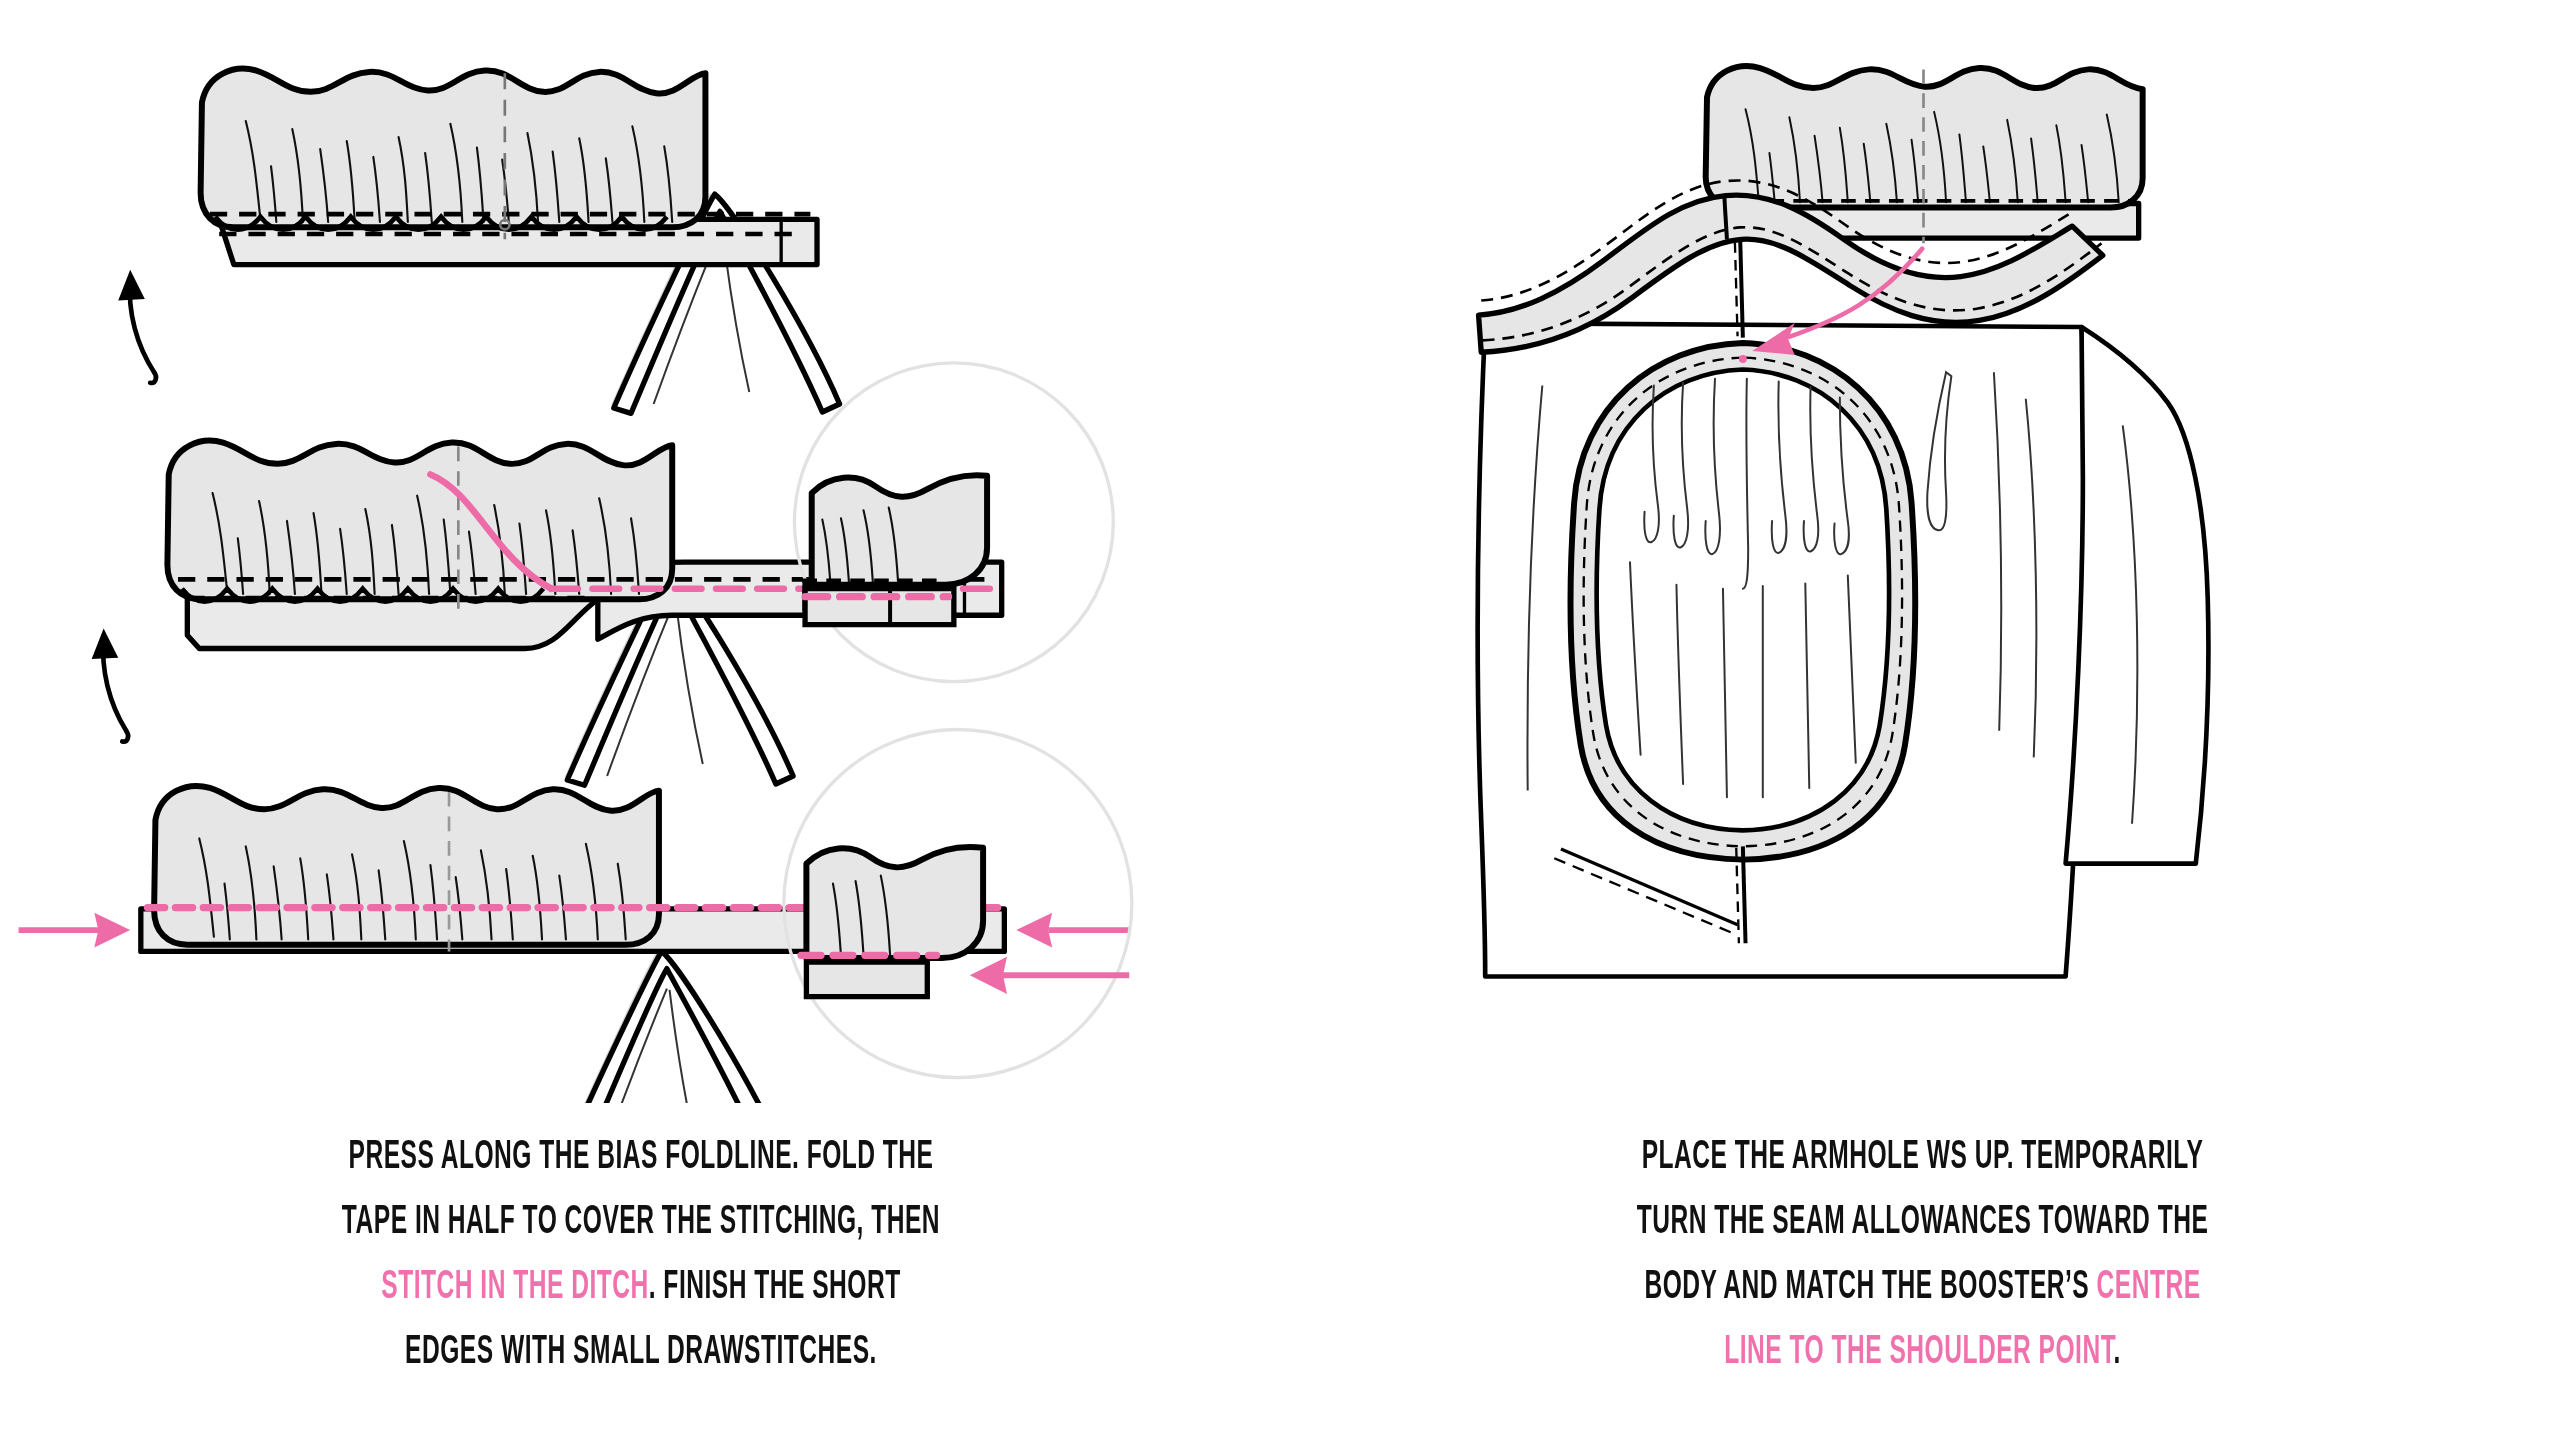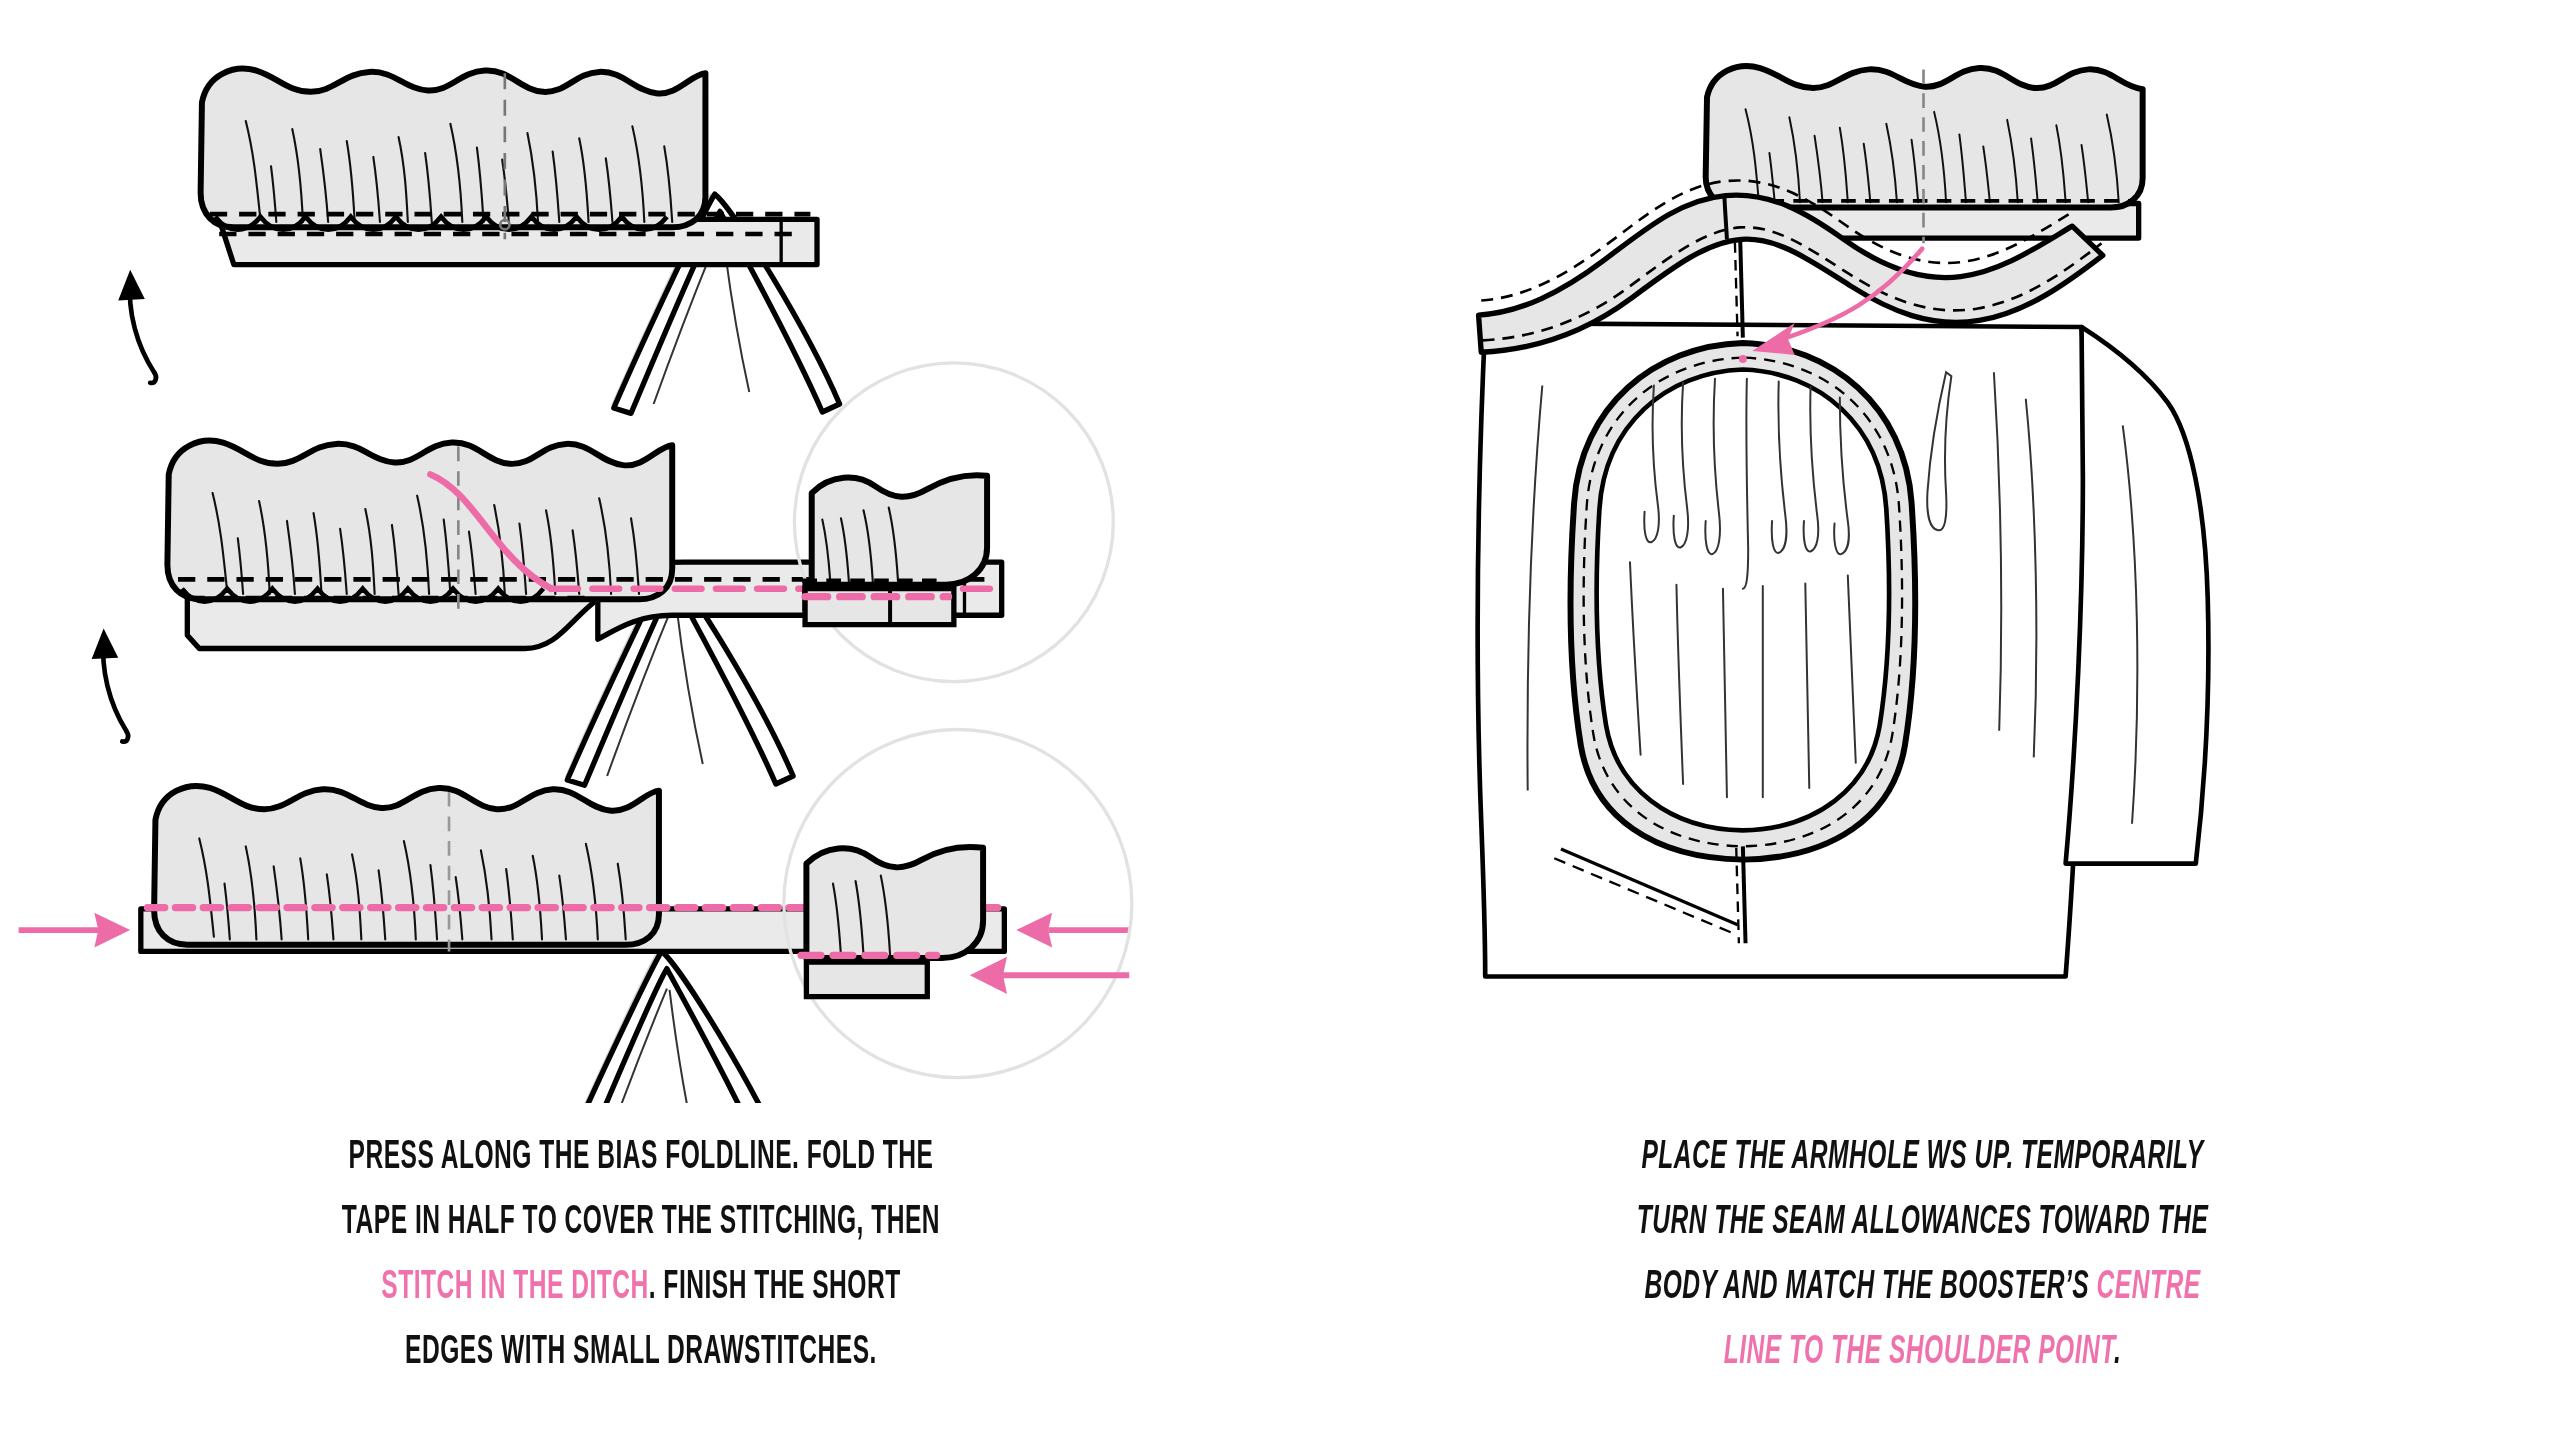--- a/index.html
+++ b/index.html
@@ -5,21 +5,21 @@
   html,body{margin:0;padding:0;background:#ffffff;}
   body{
     width:2563px;height:1453px;
     font-family:"Liberation Sans","DejaVu Sans",sans-serif;
     overflow:hidden;
   }
   .page{position:relative;width:2563px;height:1157px;background:#fff;}
 
   .panel{position:absolute;top:0;height:1453px;}
   #panel-left{left:0;width:1282px;}
-  #panel-right{left:1282px;width:1281px;font-style:italic;}
+  #panel-right{left:1282px;width:1281px;}
 
   .figure-area{position:absolute;left:0;top:0;width:100%;height:1103px;}
   .figure-area svg{display:block;width:100%;height:100%;}
 
   .caption{
     position:absolute;left:0;width:100%;top:1122px;
     text-align:center;
     font-family:"Liberation Sans Narrow","Liberation Sans",sans-serif;
     font-weight:700;
     font-size:41px;

